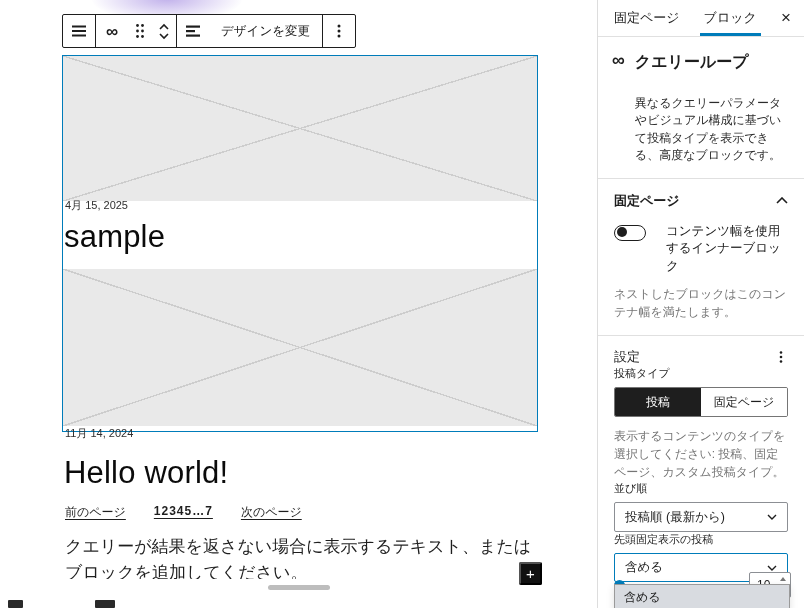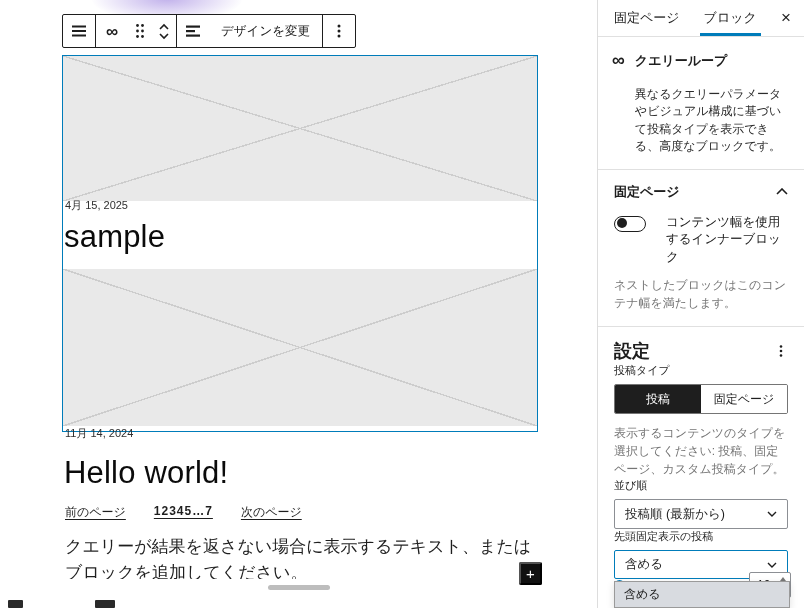--- a/index.html
+++ b/index.html
@@ -43,34 +43,34 @@
 
   
   .sidebar{position:absolute;left:597px;top:0;width:207px;height:608px;background:#fff;border-left:1px solid #ddd;z-index:10}
   .tabs{height:37px;display:flex;align-items:stretch;border-bottom:1px solid #e0e0e0;position:relative;padding-left:4px}
   .tab{display:flex;align-items:center;padding:0 12px;font-size:13px;cursor:pointer;position:relative;color:#1e1e1e}
   .tab.active::after{content:"";position:absolute;left:8px;right:8px;bottom:0;height:3px;background:#007cba}
   .close{position:absolute;right:4px;top:0;height:100%;display:flex;align-items:center;padding:0 9px;font-size:17px;cursor:pointer}
 
   .card{display:flex;gap:10px;padding:15px 14px 13px 14px;border-bottom:1px solid #e0e0e0}
   .card .inf{font-size:18px;margin-top:-1px}
-  .card-title{font-weight:700;font-size:13px;margin-bottom:16px}
+  .card-title{font-weight:700;font-size:16px;margin-bottom:22px}
   .card-desc{font-size:12px;line-height:1.45;color:#2c2c2c}
 
   .panel{padding:13px 16px 14px 16px;border-bottom:1px solid #e0e0e0}
   .panel-h{display:flex;justify-content:space-between;align-items:center;font-weight:600;font-size:13px;cursor:pointer}
   .toggle-row{display:flex;gap:20px;margin-top:13px;align-items:flex-start}
   .switch{width:32px;height:16px;border:1.5px solid #1e1e1e;border-radius:9px;position:relative;flex:0 0 auto;margin-top:2px;cursor:pointer;background:#fff}
   .switch::after{content:"";position:absolute;left:2px;top:1.5px;width:10px;height:10px;border-radius:50%;background:#1e1e1e}
   .toggle-label{font-size:12.5px;line-height:1.4}
   .help{font-size:12px;color:#757575;line-height:1.5;margin-top:10px}
 
   .settings{padding:12px 16px}
   .sh{display:flex;justify-content:space-between;align-items:center}
-  .sh-title{font-weight:700;font-size:18px}
+  .sh-title{font-weight:400;font-size:13px}
   .flabel{font-size:11px;font-weight:400;margin-bottom:6px}
   .btn-group{display:flex;border:1px solid #757575;border-radius:2px;height:30px;overflow:hidden}
   .bg-opt{flex:1;display:flex;align-items:center;justify-content:center;font-size:12px;cursor:pointer;background:#fff}
   .bg-opt.active{background:#1e1e1e;color:#fff}
   .select{height:30px;border:1px solid #8c8f94;border-radius:2px;display:flex;align-items:center;justify-content:space-between;
     padding:0 10px;font-size:12.5px;cursor:pointer;background:#fff}
   .select.focused{border:1.5px solid #007cba;height:29px}
   .selwrap{position:relative}
   .dropdown{position:absolute;left:0;right:-2px;top:calc(100% + 2px);background:#f3f3f4;border:1px solid #9a9a9a;
     box-shadow:0 3px 8px rgba(0,0,0,.12);z-index:20}

